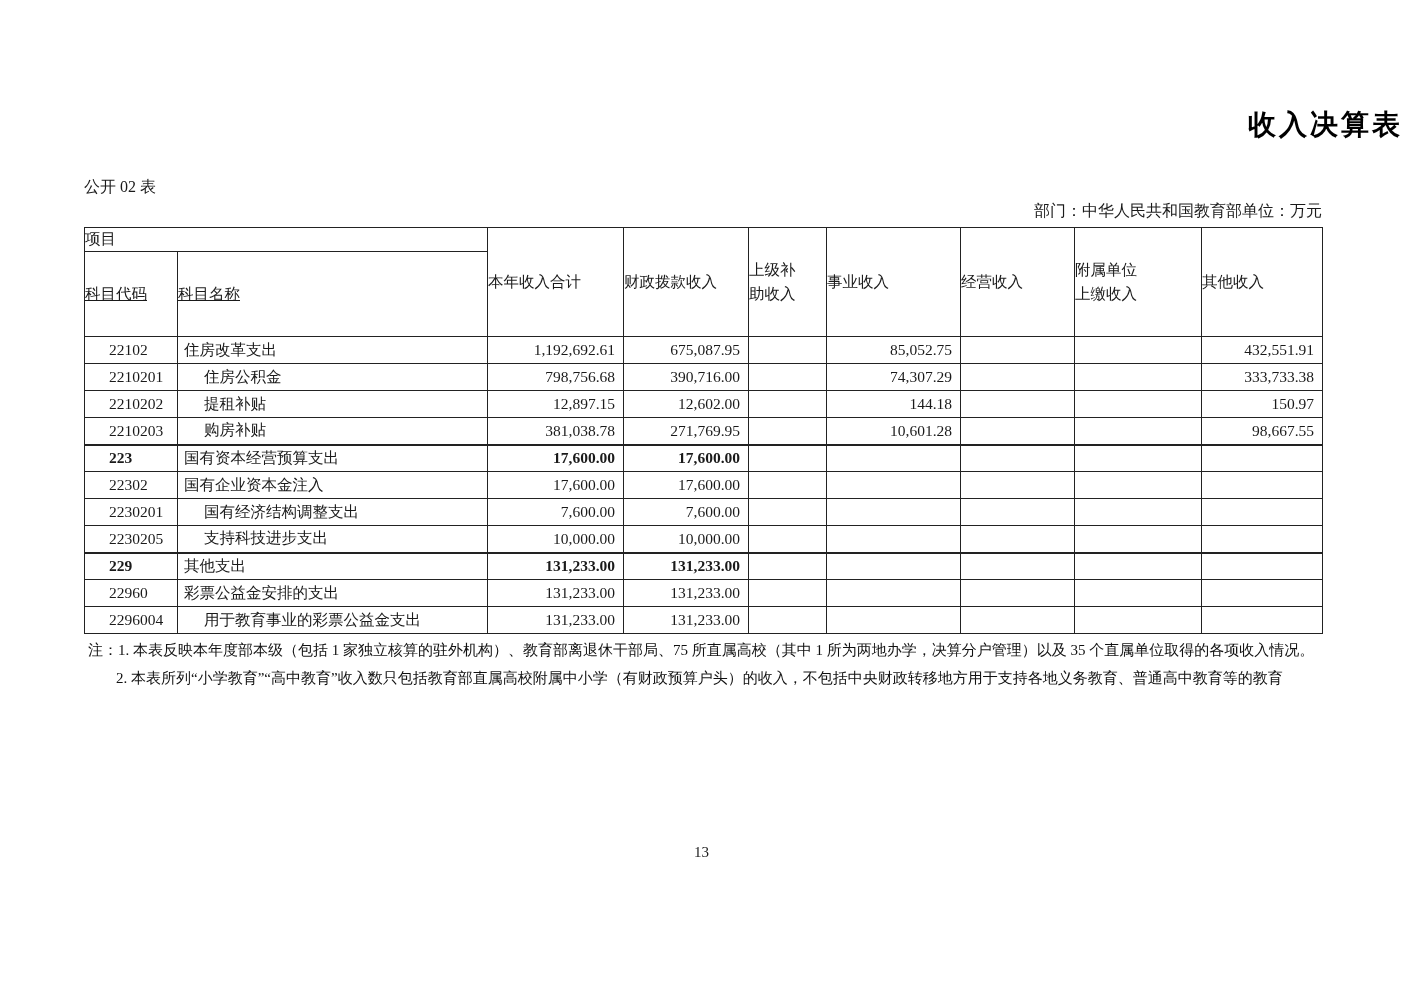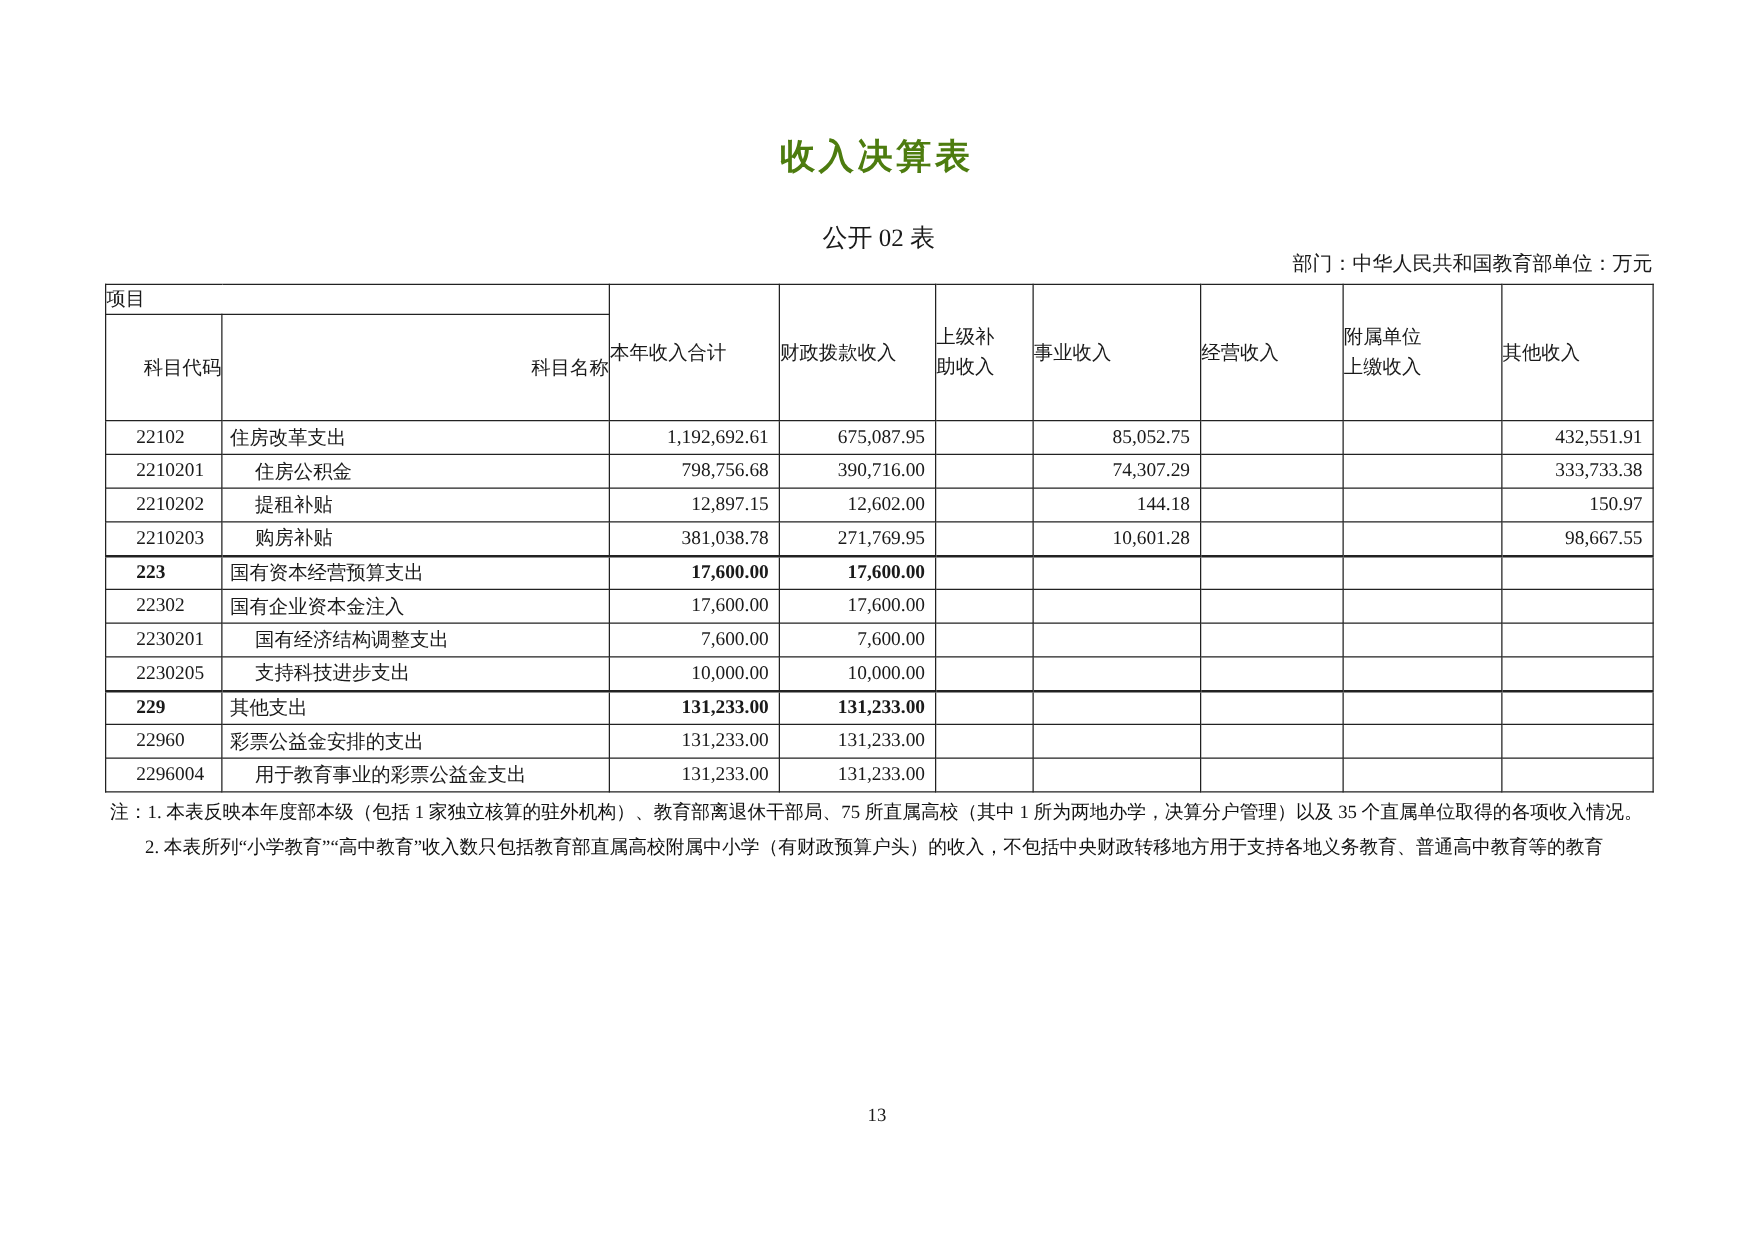--- a/index.html
+++ b/index.html
@@ -8,28 +8,28 @@
     background: #ffffff;
     color: #1a1a1a;
     font-family: "Liberation Serif", "DejaVu Serif", serif;
     overflow: hidden;
     position: relative;
   }
   .page { position: absolute; inset: 0; }
 
   .doc-title {
     position: absolute; top: 106px; left: 0; right: 0;
-    text-align: center;
+    text-align: right;
     font-size: 28px; font-weight: bold;
     letter-spacing: 3px;
-    color: #4d7c0f;
+    color: #000000;
   }
   .meta-right {
     position: absolute; top: 177px; left: 84px; width: 1238px;
-    text-align: center; font-size: 20px;
+    text-align: left; font-size: 16px;
   }
   .meta-row {
     position: absolute; top: 201px; left: 84px; width: 1238px;
     display: flex; justify-content: flex-end;
     font-size: 16px;
   }
 
   table.fin {
     position: absolute; top: 227px; left: 84px;
     width: 1238px;
@@ -38,21 +38,21 @@
     font-size: 15.5px;
   }
   table.fin td {
     border: 1px solid #222;
     vertical-align: middle;
     overflow: hidden;
   }
   table.fin { border: 1.5px solid #222; }
 
   tr.hdr-top td { height: 24px; text-align: left; }
-  tr.hdr-sub td { height: 85px; text-align: right; }
+  tr.hdr-sub td { height: 85px; text-align: left; text-decoration: underline; }
   td.hdr-span { text-align: center; }
   td.hdr-col { text-align: center; }
   .hdr-wrap3 { display: inline-block; width: 52px; line-height: 1.55; }
   .hdr-wrap4 { display: inline-block; width: 68px; line-height: 1.55; }
 
   tr.body-row td { height: 27px; }
   td.code-cell { text-align: left; padding-left: 24px; }
   td.name-cell { text-align: left; padding-left: 6px; }
   td.value-cell { text-align: right; padding-right: 8px; }
   tr.row-bold td.code-cell, tr.row-bold td.value-cell { font-weight: bold; }
@@ -61,21 +61,21 @@
 
   .notes {
     position: absolute; top: 636px; left: 88px; width: 1250px;
     font-size: 15px; line-height: 28px;
     color: #111;
   }
   .note-line { white-space: nowrap; }
   .note-line.cont { padding-left: 28px; }
 
   .page-number {
-    position: absolute; top: 885px; left: 0; right: 0;
+    position: absolute; top: 844px; left: 0; right: 0;
     text-align: center; font-size: 15px;
     font-family: "Liberation Serif", "DejaVu Serif", serif;
   }
 </style>
 </head>
 <body>
 
 <div class="page">
 
   <div class="doc-title">收入决算表</div>

